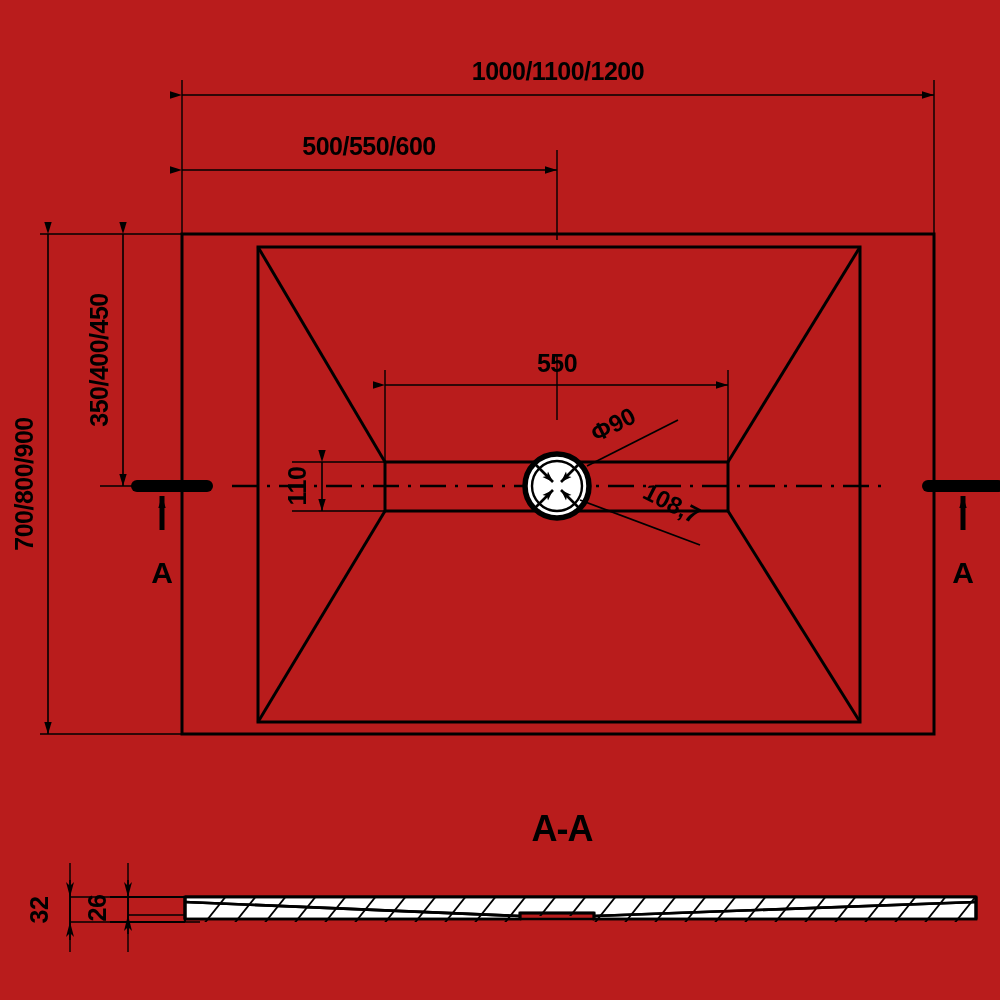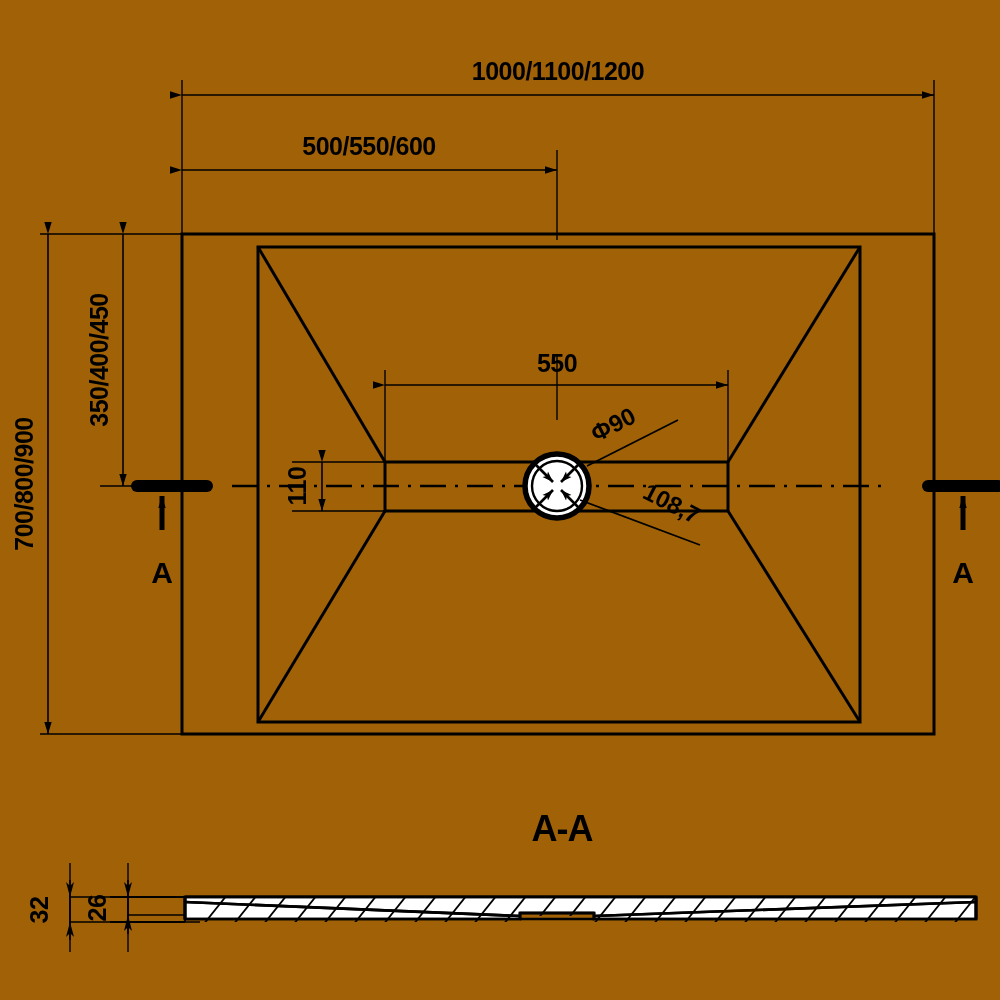--- a/index.html
+++ b/index.html
@@ -10,21 +10,21 @@
   body {
     width: 1000px;
     height: 1000px;
     font-family: "Liberation Sans", sans-serif;
     overflow: hidden;
   }
   #drawing-root {
     position: relative;
     width: 1000px;
     height: 1000px;
-    background: #a16207;
+    background: #b91c1c;
   }
   svg.cad {
     position: absolute;
     top: 0;
     left: 0;
     width: 1000px;
     height: 1000px;
     display: block;
   }
   text {

